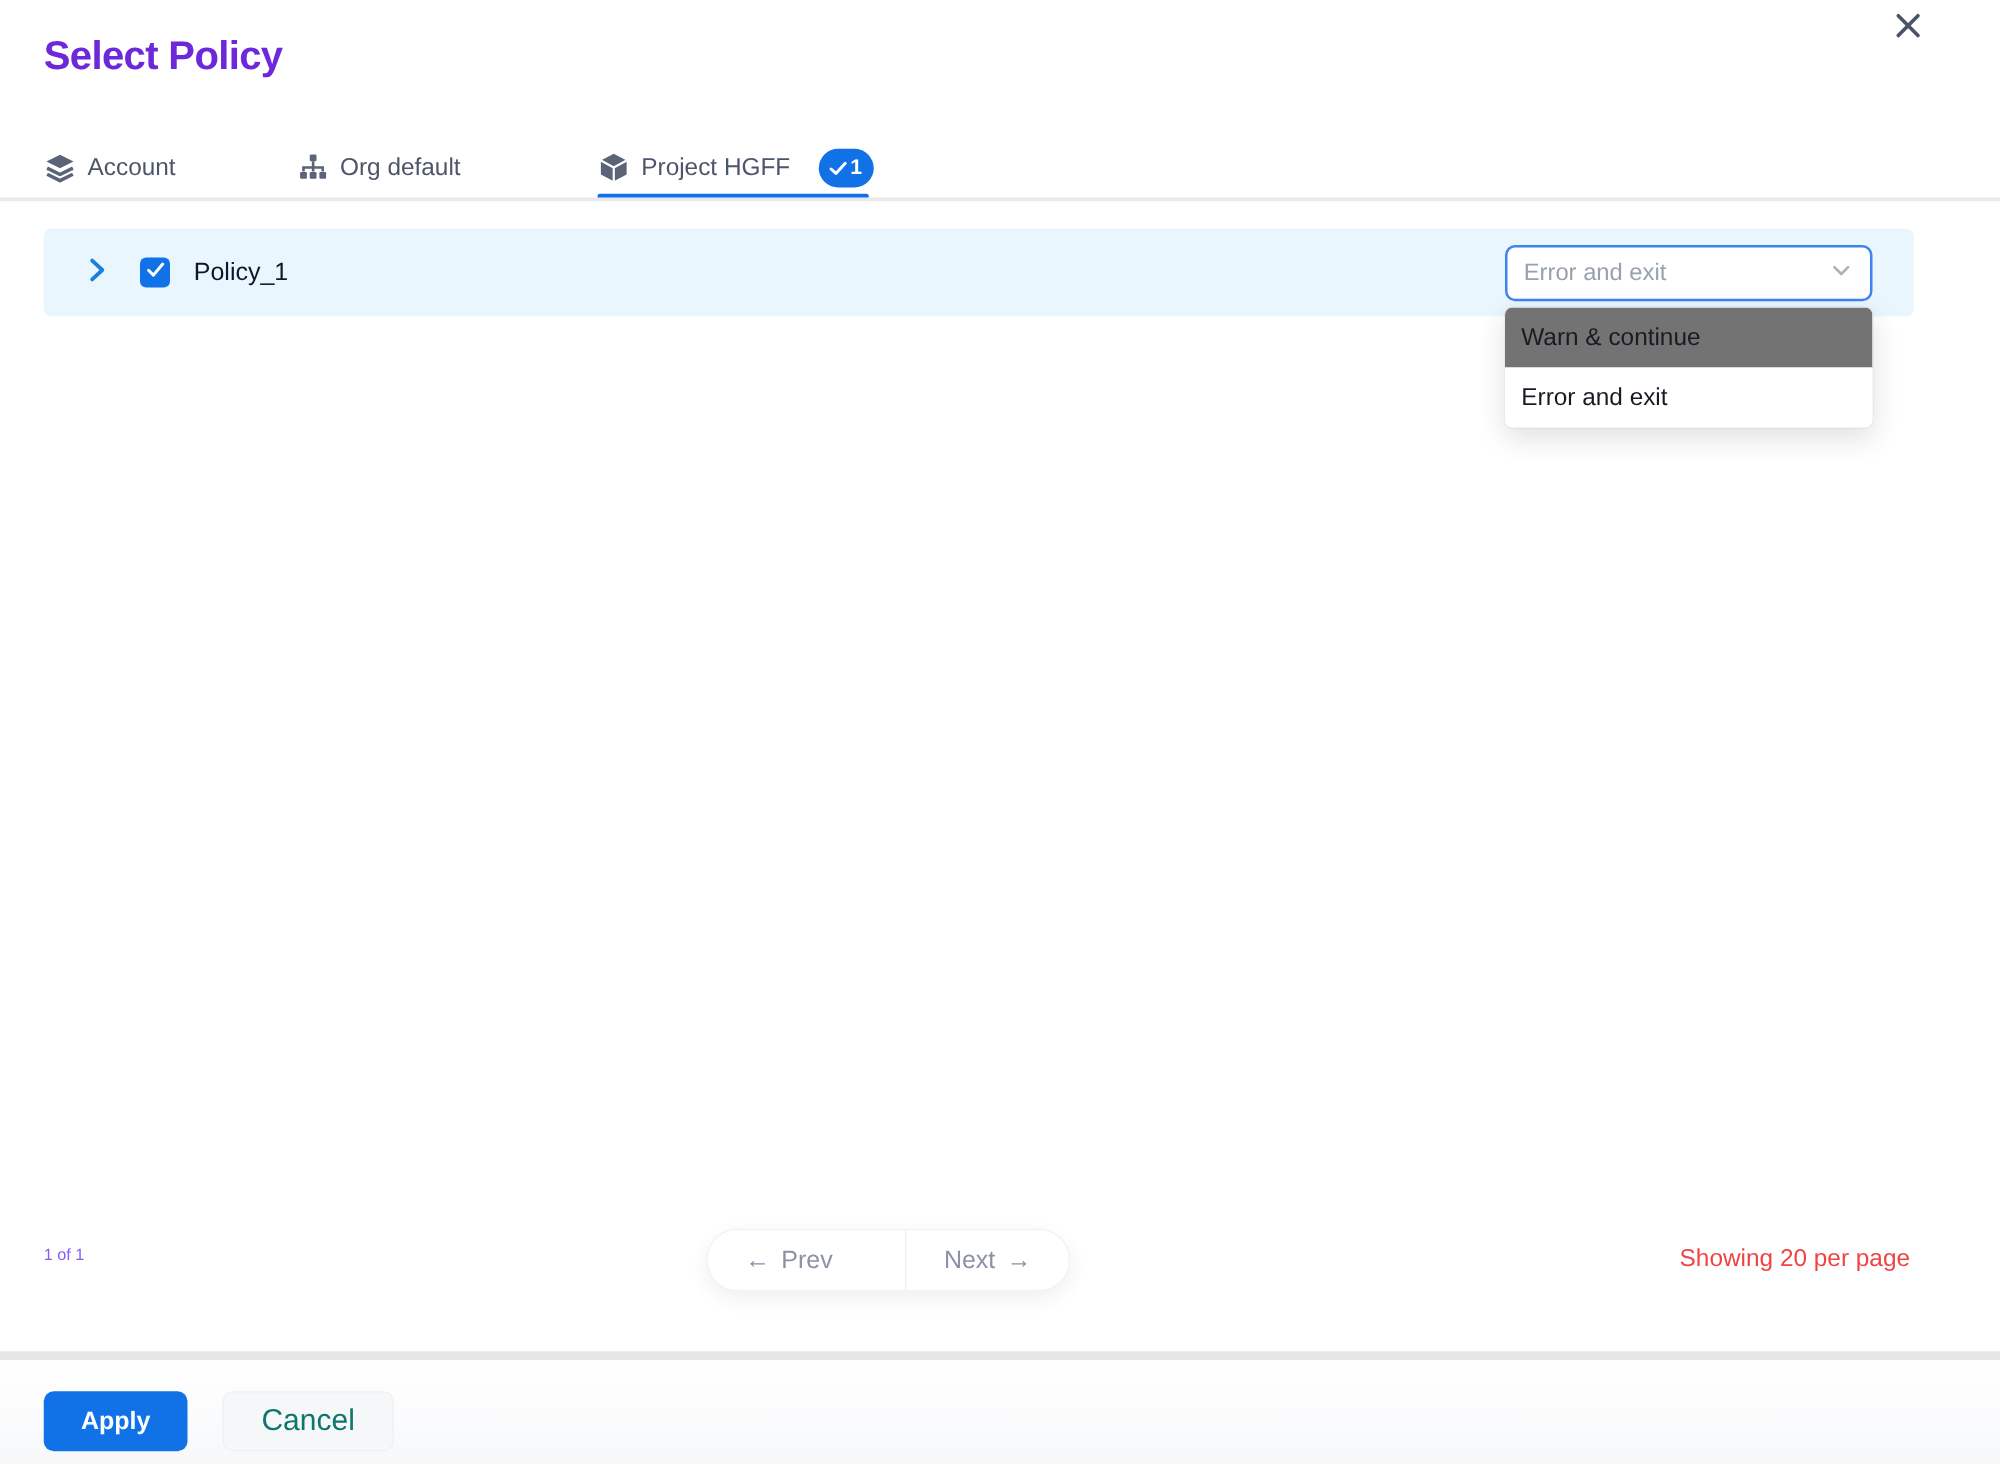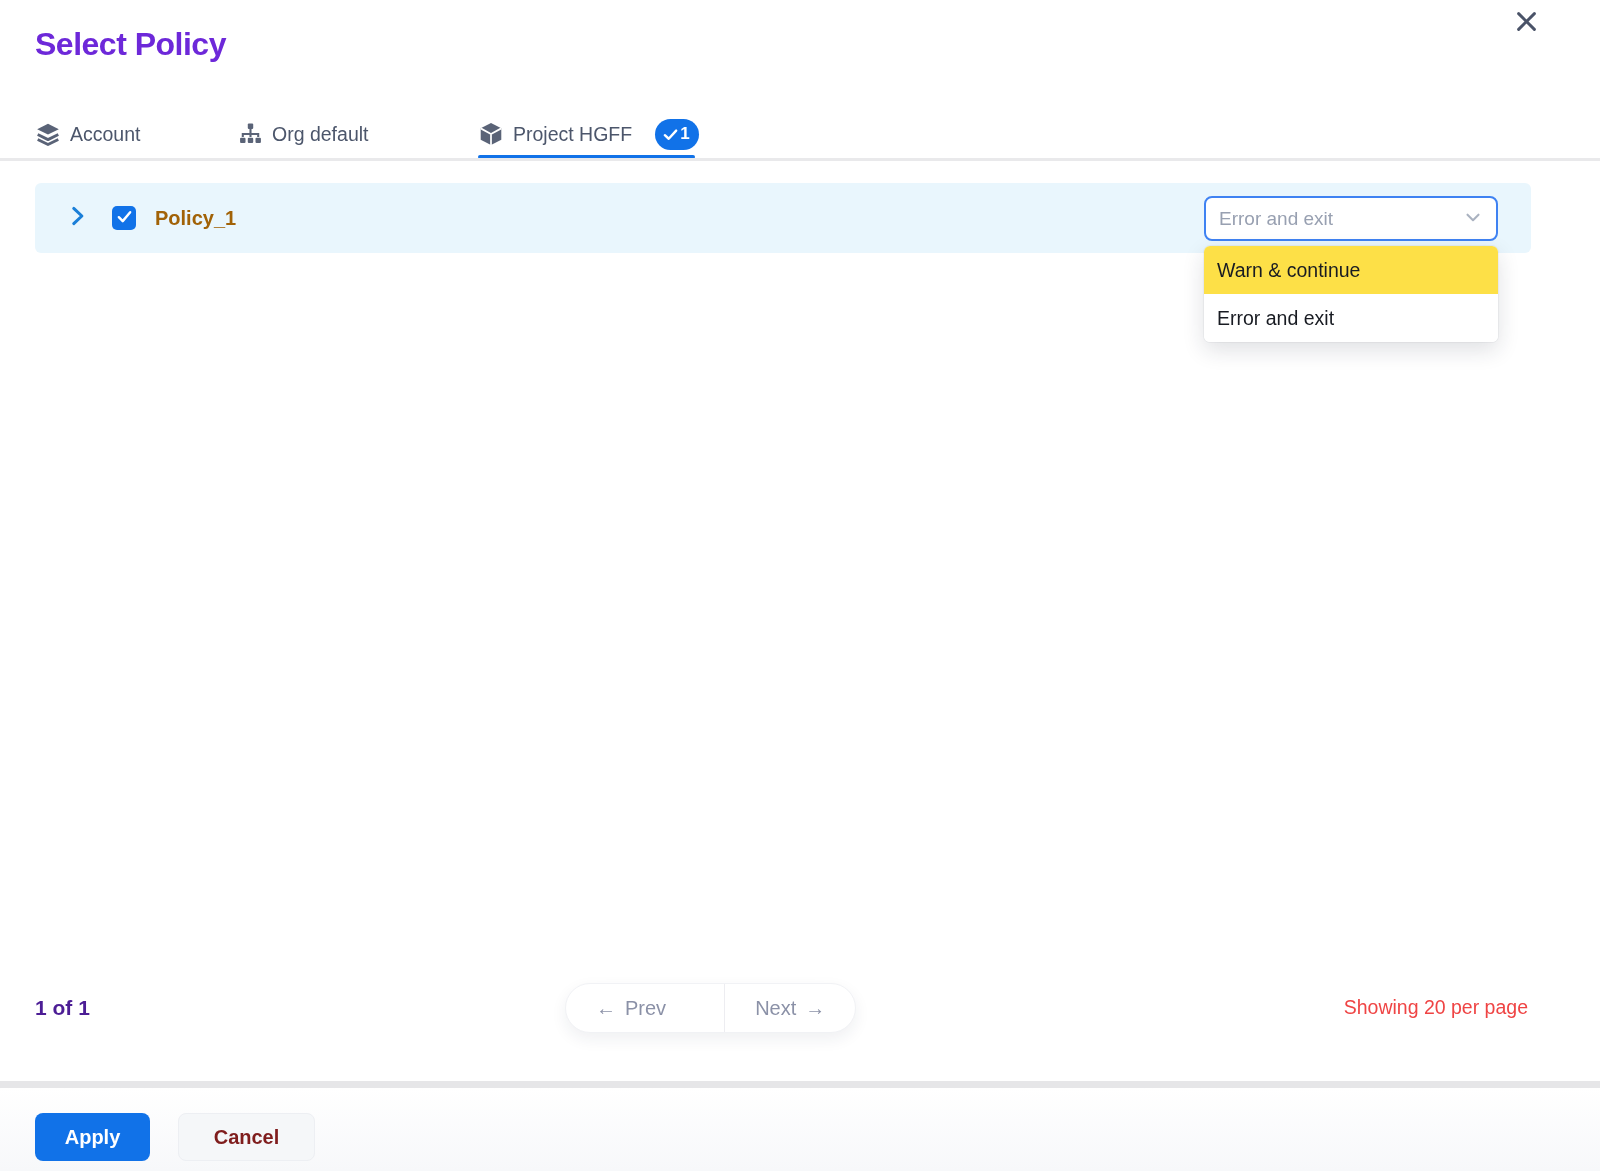--- a/index.html
+++ b/index.html
@@ -57,47 +57,47 @@
     display: flex; align-items: center; justify-content: center; cursor: pointer;
   }
   .checkbox {
     position: absolute; left: 77px; top: 23px; width: 24px; height: 24px;
     background: #1172e8; border-radius: 5px;
     display: flex; align-items: center; justify-content: center; cursor: pointer;
   }
   .policy-name {
     position: absolute; left: 120px; top: 0; height: 70px;
     display: flex; align-items: center;
-    font-size: 20px; font-weight: 700; color: #a16207;
+    font-size: 20px; font-weight: 400; color: #0f172a;
   }
 
   
   .action-select {
     position: absolute; left: 1204px; top: 196px; width: 294px; height: 45px;
     background: #ffffff; border: 2px solid #3f82f2; border-radius: 8px;
     display: flex; align-items: center; justify-content: space-between;
     padding: 0 12px 0 13px; cursor: pointer;
   }
   .action-select .select-value { font-size: 19px; color: #98a0b1; }
 
   .dropdown-menu {
     position: absolute; left: 1204px; top: 246px; width: 294px;
     background: #ffffff; border-radius: 6px; overflow: hidden;
     box-shadow: 0 8px 22px rgba(25,35,60,0.14), 0 0 0 1px rgba(15,25,50,0.04);
   }
   .dropdown-option {
     height: 48px; display: flex; align-items: center; padding: 0 13px;
     font-size: 19.5px; color: #181b22; cursor: pointer; background: #ffffff;
   }
-  .dropdown-option.highlighted { background: #fde047; }
+  .dropdown-option.highlighted { background: #737373; }
 
   
   .page-status {
     position: absolute; left: 35px; top: 996px;
-    font-size: 21px; font-weight: 700; color: #4c1d95;
+    font-size: 13px; font-weight: 400; color: #8b5cf6;
   }
   .pager {
     position: absolute; left: 565px; top: 983px; height: 50px;
     background: #ffffff; border: 1px solid #f1f2f5; border-radius: 26px;
     display: flex; align-items: stretch;
     box-shadow: 0 6px 16px rgba(30,40,70,0.07);
   }
   .pager-btn {
     display: flex; align-items: center; gap: 9px; padding: 0 30px;
     font-size: 20px; color: #8b91a7; cursor: pointer; background: transparent;
@@ -119,22 +119,22 @@
     background: linear-gradient(180deg, #ffffff 0%, #f7f8fa 100%);
   }
   .apply-btn {
     position: absolute; left: 35px; top: 25px; width: 115px; height: 48px;
     background: #1172e8; color: #ffffff; border: none; border-radius: 8px;
     font-size: 20px; font-weight: 600; font-family: inherit; cursor: pointer;
     display: flex; align-items: center; justify-content: center;
   }
   .cancel-btn {
     position: absolute; left: 178px; top: 25px; width: 137px; height: 48px;
-    background: #f5f7f9; color: #7f1d1d; border: 1px solid #edeff3;
-    border-radius: 8px; font-size: 20px; font-weight: 700; font-family: inherit;
+    background: #f5f7f9; color: #0f766e; border: 1px solid #edeff3;
+    border-radius: 8px; font-size: 24px; font-weight: 400; font-family: inherit;
     cursor: pointer; display: flex; align-items: center; justify-content: center;
   }
 </style>
 </head>
 <body>
 
 <div class="canvas">
 
   <div class="modal-title">Select Policy</div>
   <div class="close-btn">

